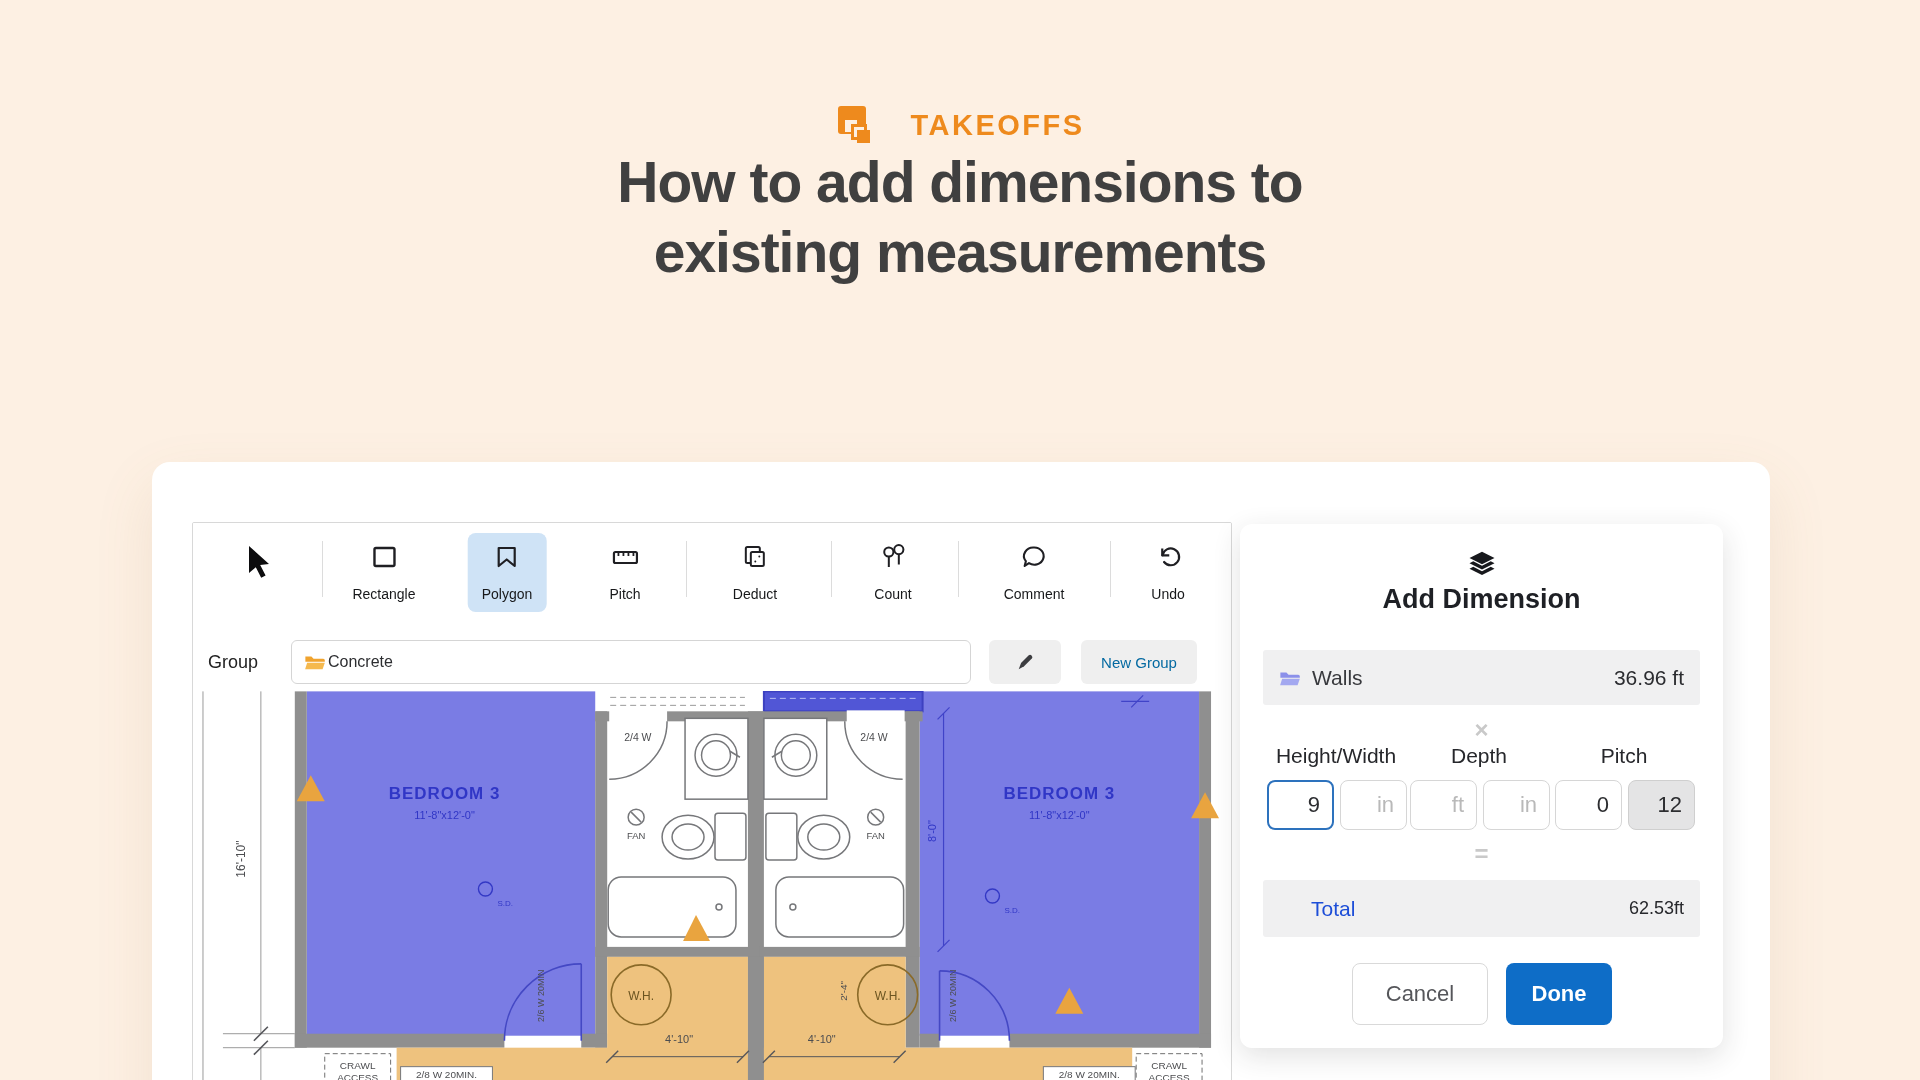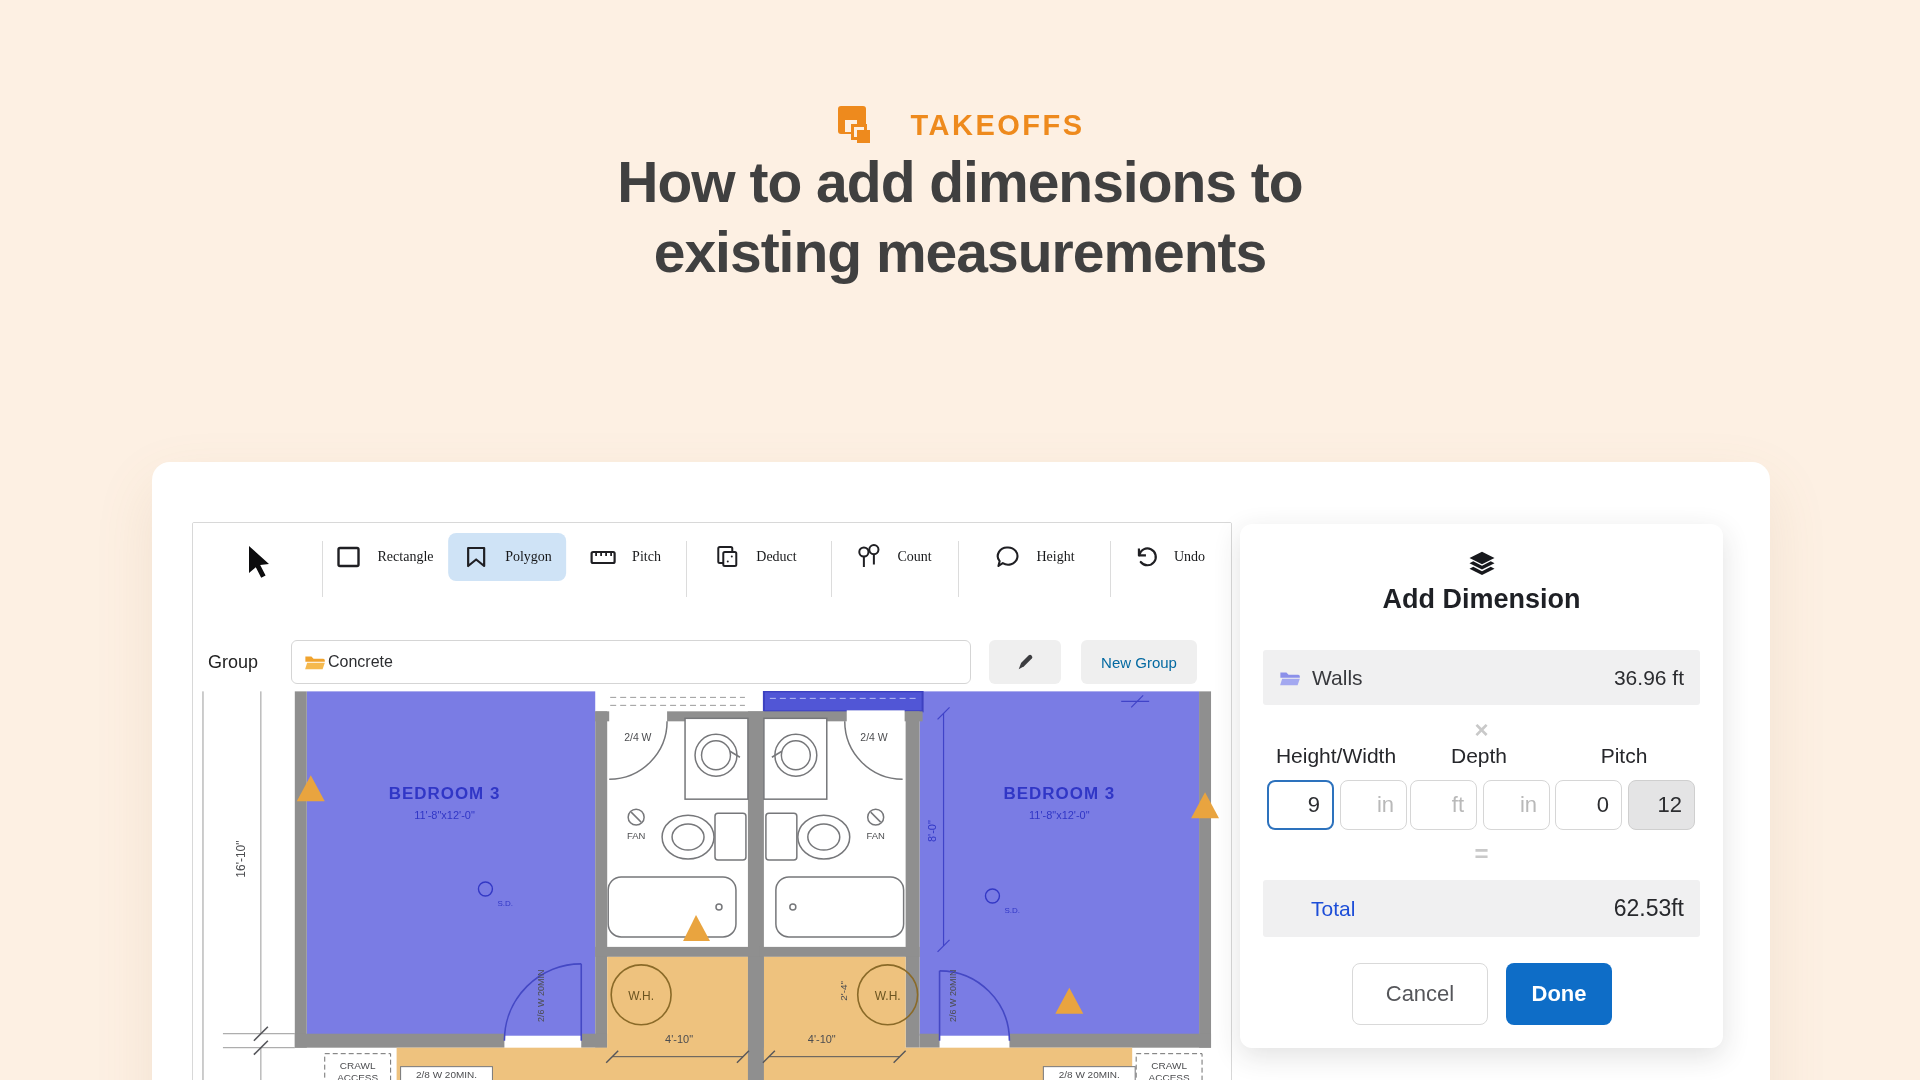--- a/index.html
+++ b/index.html
@@ -12,21 +12,21 @@
   .hero-title{margin:2px auto 0;font-size:57px;line-height:1.22;font-weight:700;
     color:#404040;letter-spacing:-1px;}
   
   .card{position:absolute;left:152px;top:462px;width:1618px;height:720px;
     background:#fff;border-radius:18px;box-shadow:0 24px 60px rgba(160,120,70,.12);}
   
   .editor{position:absolute;left:40px;top:60px;width:1040px;height:660px;
     background:#fff;border:1px solid #d8d8d8;border-radius:2px;overflow:hidden;}
   .toolbar{position:absolute;left:0;top:0;width:100%;height:108px;background:#fff;}
   .tool{position:absolute;top:10px;transform:translateX(-50%);display:flex;
-    flex-direction:row;align-items:center;gap:15px;padding:10px 14px;border-radius:8px;font-family:Liberation Serif, serif;}
+    flex-direction:column;align-items:center;gap:15px;padding:10px 14px;border-radius:8px;}
   .tool.selected{background:#cfe3f6;}
   .tool .lbl{font-size:14px;color:#17181a;white-space:nowrap;}
   .tsep{position:absolute;top:18px;width:1px;height:56px;background:#dcdcdc;}
   .cursor-tool{position:absolute;top:22px;transform:translateX(-50%);}
   
   .groupbar{position:absolute;left:0;top:108px;width:100%;height:62px;}
   .group-label{position:absolute;left:15px;top:0;height:62px;display:flex;
     align-items:center;font-size:18px;color:#222;}
   .group-input{position:absolute;left:98px;top:9px;width:680px;height:44px;
     border:1px solid #d5d5d5;border-radius:6px;background:#fff;display:flex;
@@ -55,21 +55,21 @@
     font-weight:500;color:#26272b;white-space:nowrap;}
   .dim-input{position:absolute;top:256px;width:67px;height:50px;border:1px solid #d6d6d6;
     border-radius:8px;font-size:22px;color:#2c2d30;text-align:right;padding-right:12px;
     font-family:"Liberation Sans",sans-serif;outline:none;background:#fff;}
   .dim-input::placeholder{color:#b9b9b9;}
   .dim-input.focused{border:2px solid #2d72bd;}
   .dim-input.readonly{background:#e4e4e5;border-color:#cfcfcf;}
   .total-row{position:absolute;left:23px;top:356px;width:437px;height:57px;background:#f0f0f1;
     border-radius:3px;display:flex;align-items:center;padding:0 16px;}
   .total-label{font-size:21px;color:#1d4ed8;margin-left:32px;}
-  .total-value{margin-left:auto;font-size:23px;font-weight:500;color:#27282c;}
+  .total-value{margin-left:auto;font-size:18px;font-weight:500;color:#27282c;}
   .cancel-btn{position:absolute;left:112px;top:439px;width:136px;height:62px;background:#fff;
     border:1px solid #d9d9d9;border-radius:8px;font-size:22px;color:#55565a;
     font-family:"Liberation Sans",sans-serif;cursor:pointer;}
   .done-btn{position:absolute;left:266px;top:439px;width:106px;height:62px;background:#0e6dc7;
     border:none;border-radius:8px;font-size:22px;font-weight:600;color:#fff;
     font-family:"Liberation Sans",sans-serif;cursor:pointer;}
   
   .cadtxt{fill:#4c4d50;}
   .bluetxt{fill:#3036c6;}
 </style>
@@ -147,21 +147,21 @@
           <path d="M19.5 11.2 V21.6" stroke="#1f1f23" stroke-width="2"></path>
         </svg>
         <span class="lbl">Count</span>
       </div>
       <div class="tsep" style="left:765px"></div>
 
       <div class="tool" style="left:841px">
         <svg width="28" height="28" viewBox="0 0 28 28">
           <path d="M14.5 4.5 a9.3 8.6 0 1 1 -5.2 15.6 L5 23 l1.2 -4.8 a9.3 8.6 0 0 1 8.3 -13.7 Z" fill="none" stroke="#1f1f23" stroke-width="2.1" stroke-linejoin="round"></path>
         </svg>
-        <span class="lbl">Height</span>
+        <span class="lbl">Comment</span>
       </div>
       <div class="tsep" style="left:917px"></div>
 
       <div class="tool" style="left:975px">
         <svg width="28" height="28" viewBox="0 0 28 28">
           <path d="M8.2 12.2 a8.4 8.4 0 1 1 1.6 6.8" fill="none" stroke="#1f1f23" stroke-width="2.2" stroke-linecap="round"></path>
           <path d="M8 5.4 V12.4 H15" fill="none" stroke="#1f1f23" stroke-width="2.2" stroke-linejoin="round"></path>
         </svg>
         <span class="lbl">Undo</span>
       </div>

